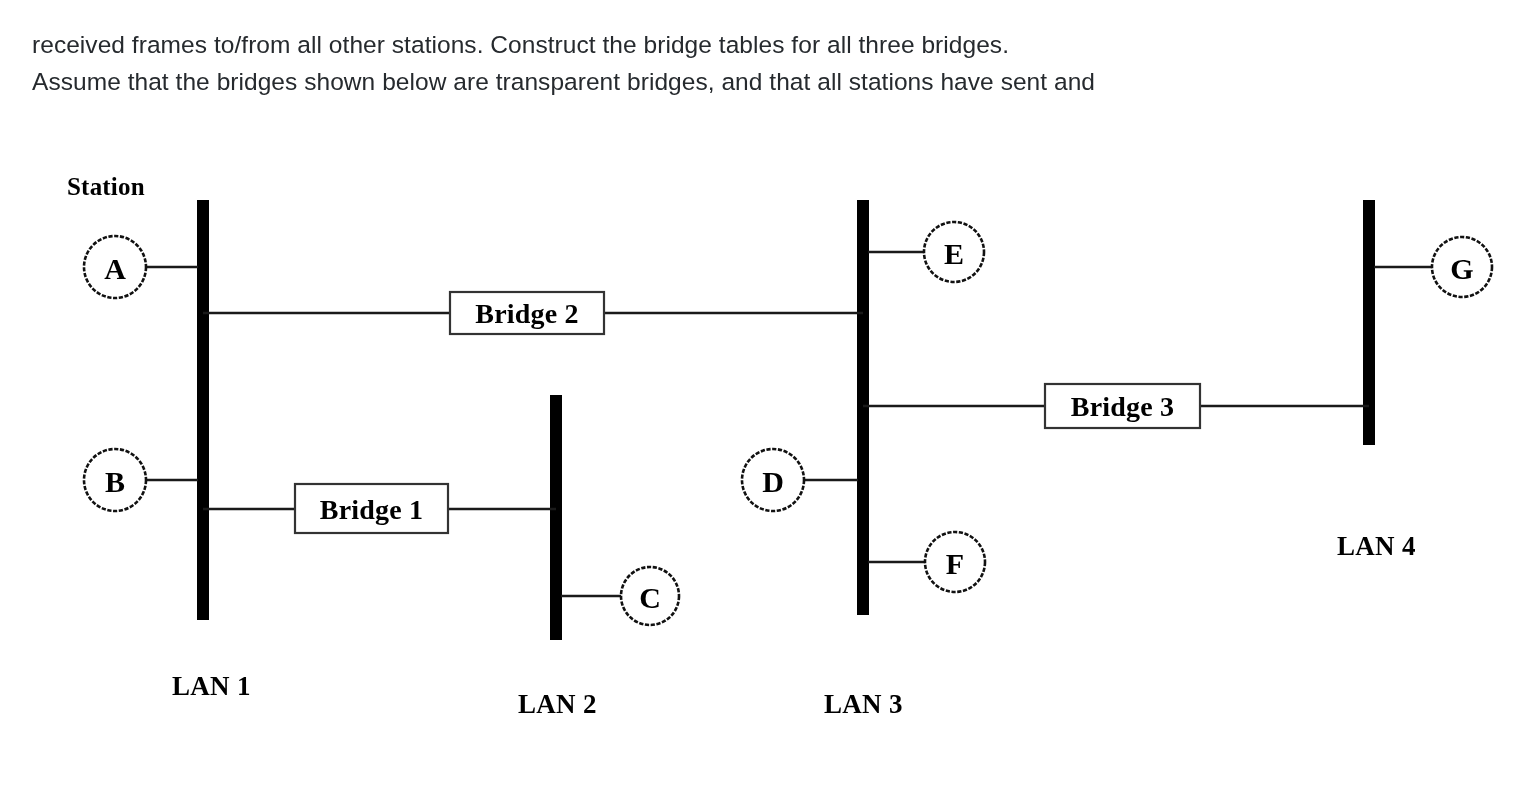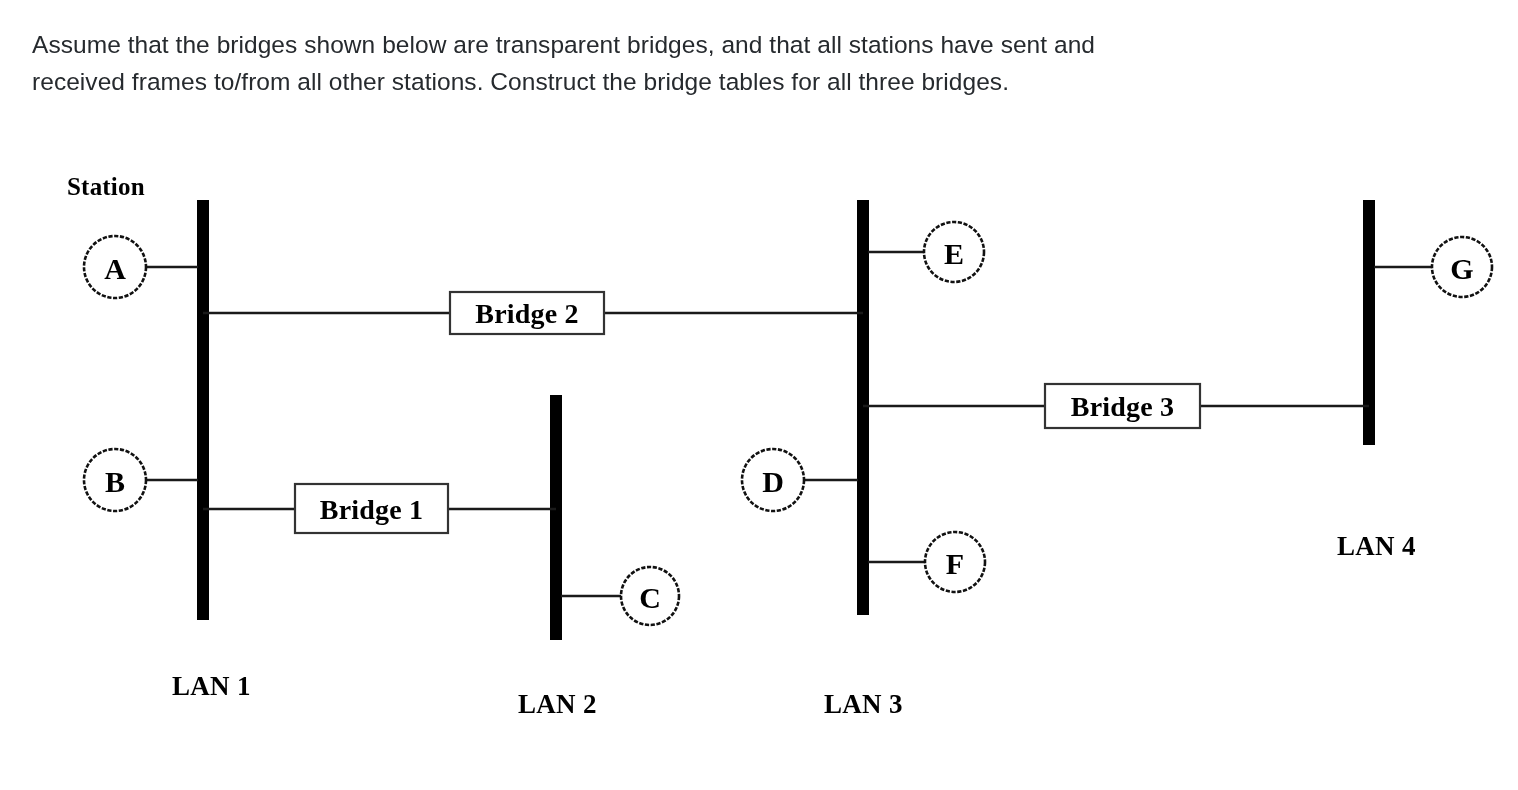--- a/index.html
+++ b/index.html
@@ -85,22 +85,22 @@
     fill: #000000;
     text-anchor: start;
     dominant-baseline: alphabetic;
     letter-spacing: 0.2px;
   }
 </style>
 </head>
 <body>
 
 <div id="question-text">
+  <span class="qline">received frames to/from all other stations. Construct the bridge tables for all three bridges.</span>
   <span class="qline">Assume that the bridges shown below are transparent bridges, and that all stations have sent and</span>
-  <span class="qline">received frames to/from all other stations. Construct the bridge tables for all three bridges.</span>
 </div>
 
 <div id="diagram">
 <svg width="1518" height="610" viewBox="0 0 1518 610" xmlns="http://www.w3.org/2000/svg">
 
   <text class="station-caption" x="55" y="45">Station</text>
 
   <rect class="lan-bar" x="185" y="50" width="12" height="420"></rect>
 
   <rect class="lan-bar" x="538" y="245" width="12" height="245"></rect>

